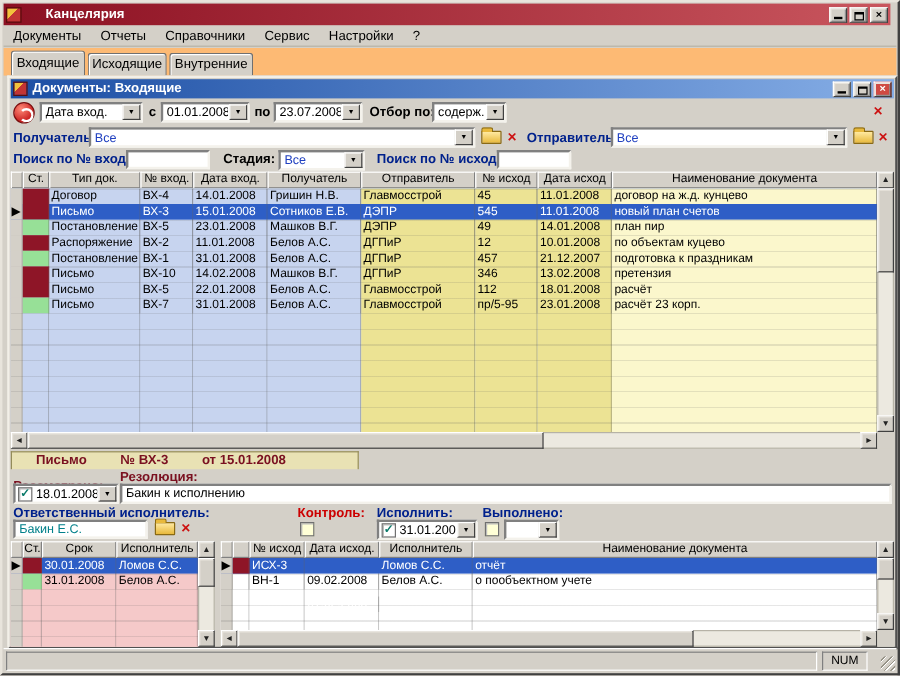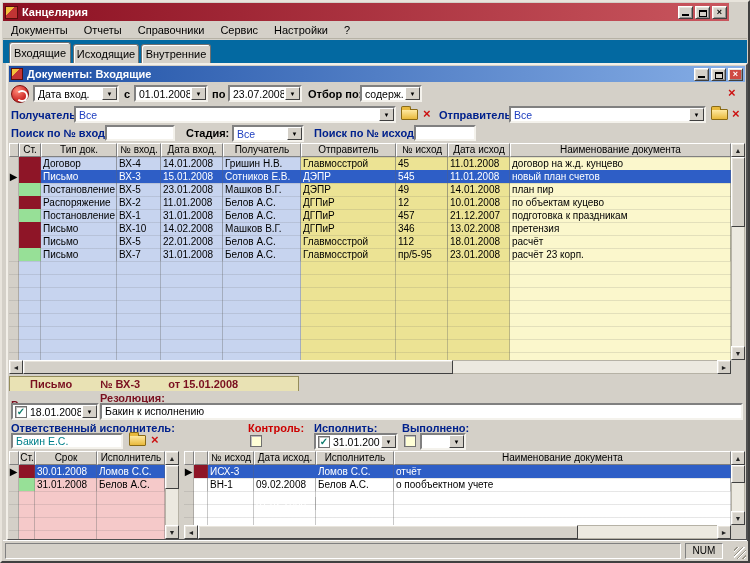--- a/index.html
+++ b/index.html
@@ -1,33 +1,33 @@
 <!DOCTYPE html>
 <html><head>
 <meta charset="utf-8">
 <style>
   *{margin:0;padding:0;box-sizing:border-box;}
   html,body{width:750px;height:563px;overflow:hidden;}
   body{font-family:"Liberation Sans",sans-serif;font-size:11px;background:#d4d0c8;position:relative;color:#000;}
   .window{position:absolute;inset:0;background:#d4d0c8;border:2px solid;border-color:#e8e4dc #404040 #404040 #e8e4dc;}
   .child{position:absolute;left:4px;top:61px;width:742px;height:478px;background:#d4d0c8;border:2px solid;border-color:#f2efe8 #505050 #505050 #f2efe8;}
   .titlebar{position:absolute;display:flex;align-items:center;padding:0 2px;color:#fff;font-weight:bold;}
-  .main-tb{left:1px;top:1px;right:19px;height:18px;background:linear-gradient(90deg,#8c1022,#c9565e);}
+  .main-tb{left:1px;top:1px;right:6px;height:18px;background:linear-gradient(90deg,#8c1022,#c9565e);gap:16px;}
   .child-tb{left:1px;top:1px;right:1px;height:16px;background:linear-gradient(90deg,#1c4ea4,#86aee6);}
   .tb-title{margin-left:4px;white-space:nowrap;font-size:11px;}
   .tb-btns{margin-left:auto;display:flex;gap:2px;}
   .bvl{background:#d4d0c8;border:1px solid;border-color:#ffffff #404040 #404040 #ffffff;box-shadow:inset 1px 1px 0 #e8e4dc,inset -1px -1px 0 #909090;}
   .wbtn{width:15px;height:13px;position:relative;color:#000;font-weight:bold;font-size:9px;text-align:center;line-height:11px;}
   .wbtn.red{background:#cf4a43;color:#fff;}
   .min-glyph{position:absolute;left:3px;bottom:2px;width:7px;height:2px;background:#000;}
   .max-glyph{position:absolute;left:3px;top:3px;width:8px;height:7px;border:1px solid #000;border-top-width:2px;}
   .app-ico{width:13px;height:13px;background:linear-gradient(135deg,#f2c13c 40%,#c23434 40%);border:1px solid #5a0d0d;}
   .menubar{position:absolute;left:1px;top:20px;right:1px;height:17px;display:flex;align-items:center;border-bottom:1px solid #b6b2a6;background:#d4d0c8;}
   .menu-item{padding:0 8px;line-height:16px;}
-  .tabstrip{position:absolute;left:1px;top:38px;right:1px;height:23px;background:#0369a1;}
+  .tabstrip{position:absolute;left:1px;top:38px;right:1px;height:23px;background:#fdba74;}
   .tab{position:absolute;background:#d4d0c8;border:1px solid #707070;border-bottom:none;border-radius:3px 3px 0 0;text-align:center;box-shadow:inset 1px 1px 0 #fff;}
   .tab.active{top:2px;height:21px;line-height:20px;font-weight:normal;}
   .tab.inactive{top:4px;height:19px;line-height:18px;}
   .lbl{position:absolute;white-space:nowrap;font-weight:bold;}
   .navy{color:#00218c;} .maroon{color:#7a1020;} .red{color:#cc0000;} .blk{color:#000;}
   .input,.combo{position:absolute;background:#fff;border:2px solid;border-color:#808080 #f4f2ec #f4f2ec #808080;}
   .input{padding:0 3px;line-height:12px;font-size:10.5px;white-space:nowrap;overflow:hidden;}
   .cval{position:absolute;left:3px;top:1px;right:16px;line-height:12px;font-size:10.5px;white-space:nowrap;overflow:hidden;} .cval.blue{color:#2040c0;}
   .dd{position:absolute;right:0;top:0;bottom:0;width:15px;background:#d4d0c8;border:1px solid;border-color:#fff #404040 #404040 #fff;font-size:6px;text-align:center;color:#000;display:flex;align-items:center;justify-content:center;}
   .cb{position:absolute;width:12px;height:12px;background:#fff;border:1px solid #707070;box-shadow:inset 1px 1px 0 #bdbdbd;font-size:10px;line-height:10px;text-align:center;color:#0a7a6a;font-weight:bold;}

